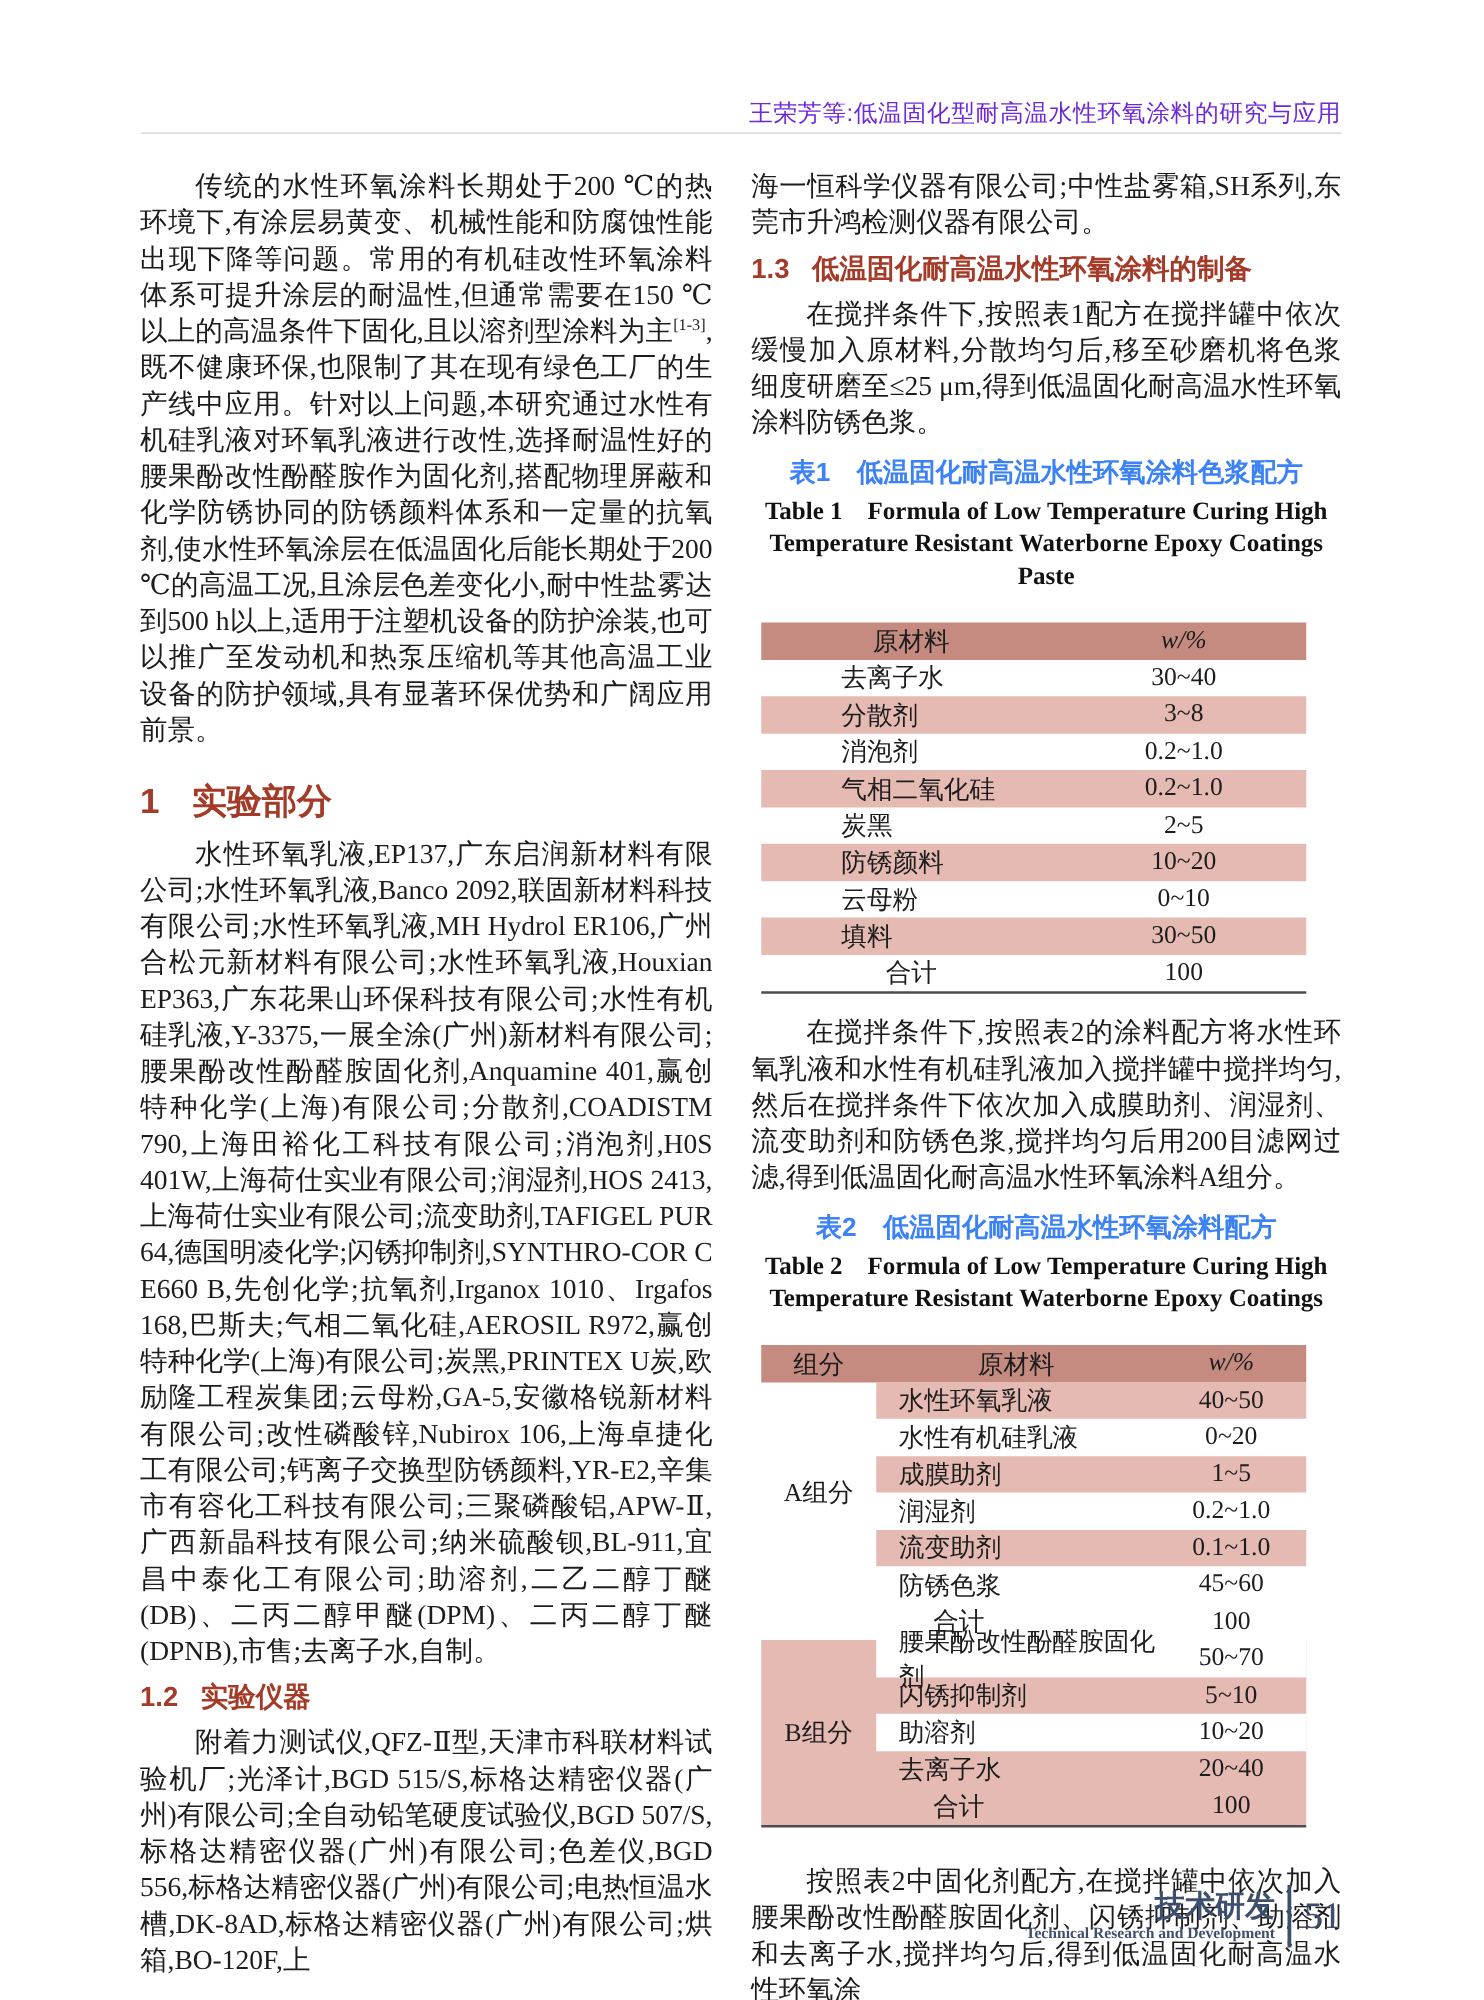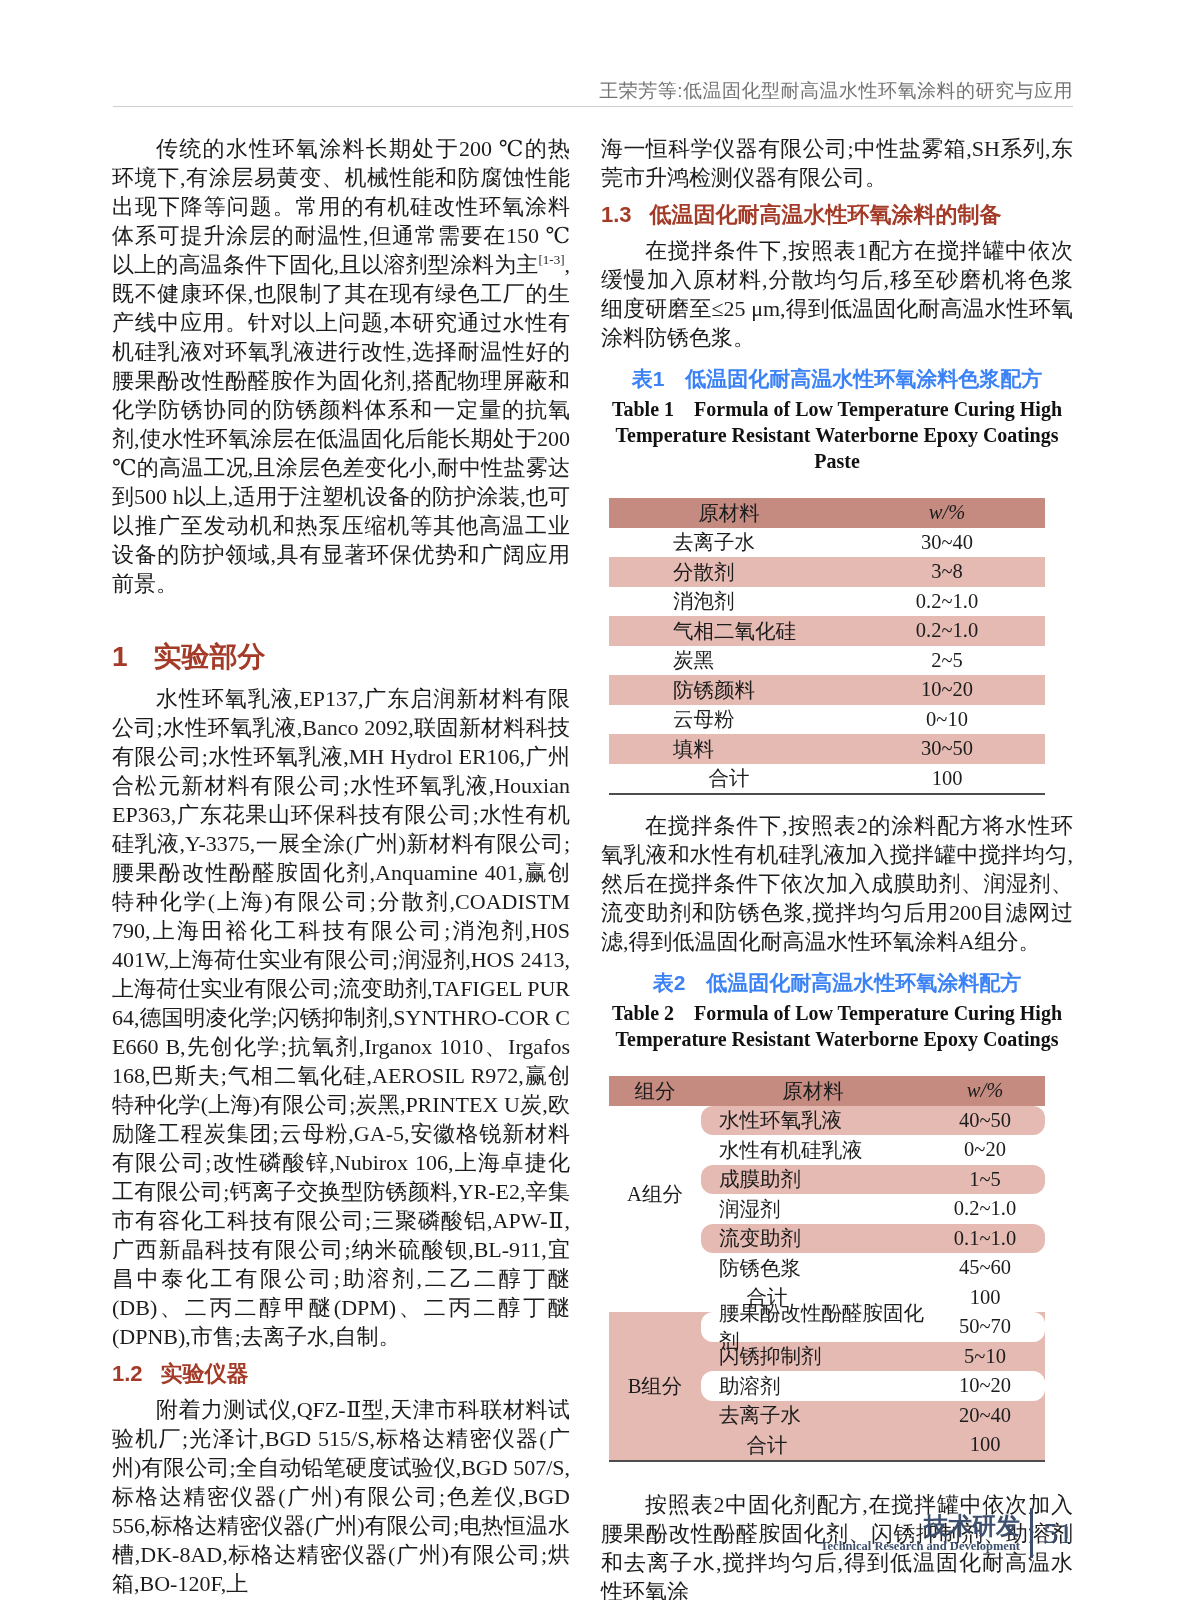--- a/index.html
+++ b/index.html
@@ -1,33 +1,33 @@
 <!DOCTYPE html>
 <html><head>
 <meta charset="utf-8">
 <style>
   html,body{margin:0;padding:0;background:#ffffff;}
   .page{position:relative;width:1187px;height:1600px;background:#ffffff;overflow:hidden;
         font-family:"Liberation Serif","DejaVu Serif",serif;color:#1c1c1c;}
 
   
-  .running-head{position:absolute;top:78px;right:114px;font-size:19px;color:#737373;
+  .running-head{position:absolute;top:78px;right:114px;font-size:19px;color:#6d28d9;
                 font-family:"Liberation Sans","DejaVu Sans",sans-serif;letter-spacing:.5px;}
   .head-rule{position:absolute;top:106px;left:113px;width:960px;height:1px;background:#cfcfcf;}
 
   
   .col{position:absolute;top:134px;}
   .col.left{left:112px;width:458px;}
   .col.right{left:601px;width:472px;}
 
   p.body{margin:0;font-size:22px;line-height:29px;text-align:justify;text-justify:inter-ideograph;}
   p.indent{text-indent:2em;}
   p.body sup{font-size:13px;line-height:0;}
 
-  .h1{margin:42px 0 10px 0;color:#a43b28;font-family:"Liberation Sans","DejaVu Sans",sans-serif;
+  .h1{margin:26px 0 10px 0;color:#a43b28;font-family:"Liberation Sans","DejaVu Sans",sans-serif;
       font-weight:bold;font-size:28px;line-height:34px;}
   .h1 .num{margin-right:26px;}
   .h2{margin:8px 0 6px 0;color:#a43b28;font-family:"Liberation Sans","DejaVu Sans",sans-serif;
       font-weight:bold;font-size:22px;line-height:30px;}
   .h2 .num{margin-right:18px;}
 
   
   .caption{margin-top:12px;text-align:center;}
   .cap-zh{font-family:"Liberation Sans","DejaVu Sans",sans-serif;font-weight:bold;
           font-size:21px;line-height:30px;color:#3b82f6;}
@@ -50,21 +50,21 @@
 
   
   .t2 .g{width:92px;text-align:center;box-sizing:border-box;flex:none;}
   .t2 .c1{width:224px;padding-left:18px;box-sizing:border-box;flex:none;}
   .t2 .c2{width:120px;text-align:center;flex:none;}
   .t2 .trow.head .c1{padding-left:0;text-align:center;}
   .group{position:relative;}
   .group .glabel{position:absolute;left:0;top:0;width:92px;height:100%;
                  display:flex;align-items:center;justify-content:center;}
   .group .trow{padding-left:92px;}
-  .group .trow .inner{display:flex;align-items:center;height:100%;width:344px;border-radius:12px;}
+  .group .trow .inner{display:flex;align-items:center;height:100%;width:344px;}
   .groupA .trow:nth-child(even) .inner{background:#e5bab3;}
   .t2 .total{height:29.5px;display:flex;align-items:center;}
   .t2 .total .tl{width:316px;text-align:center;box-sizing:border-box;flex:none;}
   .t2 .total .tv{width:120px;text-align:center;flex:none;}
   .groupB{background:#e5bab3;}
   .groupB .trow:nth-child(even) .inner{background:#ffffff;}
 
   
   .footer{position:absolute;top:1493px;right:114px;display:flex;align-items:center;color:#3d4f6d;margin-top:15px;}
   .footer .labels{text-align:right;margin-right:10px;}

